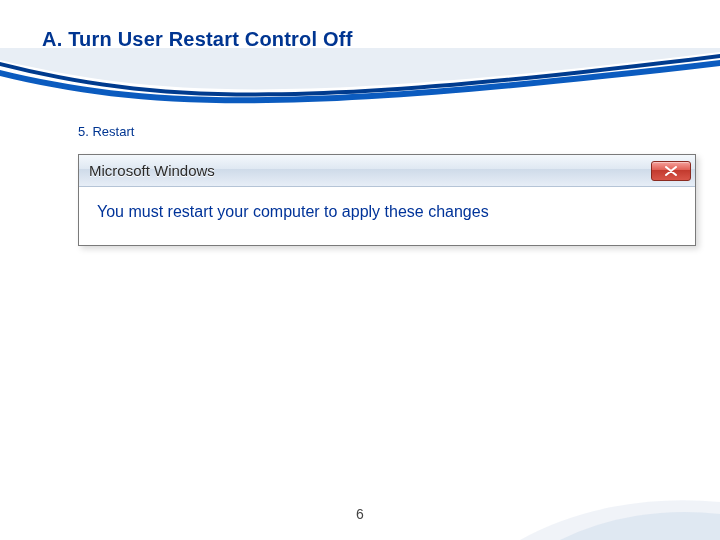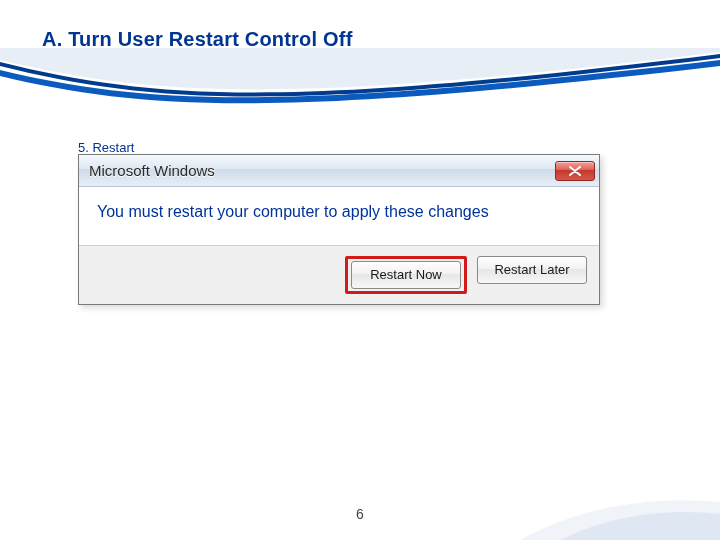--- a/index.html
+++ b/index.html
@@ -23,30 +23,30 @@
     position: absolute;
     top: 28px;
     left: 42px;
     color: #003591;
     font-size: 20px;
     font-weight: bold;
     letter-spacing: 0.2px;
   }
   .step-label {
     position: absolute;
-    top: 140px;
+    top: 124px;
     left: 78px;
     color: #003591;
     font-size: 13px;
   }
   .dialog {
     position: absolute;
     top: 154px;
     left: 78px;
-    width: 522px;
+    width: 618px;
     border: 1px solid #7a7a7a;
     background: #15803d;
     font-family: "Segoe UI", Tahoma, sans-serif;
     box-shadow: 3px 3px 6px rgba(0,0,0,0.15);
   }
   .titlebar {
     height: 32px;
     background: linear-gradient(to bottom, #f4f8fc 0%, #dfe8f2 45%, #cfdbe9 46%, #e7eef7 100%);
     border-bottom: 1px solid #b5c4d6;
     display: flex;
@@ -149,26 +149,20 @@
     <div class="titlebar-title">Microsoft Windows</div>
     <div class="close-btn">
       <svg width="12" height="10" viewBox="0 0 12 10">
         <path d="M1,1 L11,9 M11,1 L1,9" stroke="#ffffff" stroke-width="2" stroke-linecap="round"></path>
       </svg>
     </div>
   </div>
   <div class="dialog-body">
     <div class="main-message">You must restart your computer to apply these changes</div>
   </div>
-  <div class="button-bar">
-    <div class="highlight-box">
-      <div class="win-button">Restart Now</div>
-    </div>
-    <div class="win-button">Restart Later</div>
-  </div>
 </div>
 
 <svg class="footer-deco" viewBox="0 0 720 60" preserveAspectRatio="none">
   <path d="M520,60 A260,180 0 0 1 720,22 L720,60 Z" fill="#eef2f7" opacity="0.9"></path>
   <path d="M560,60 A220,160 0 0 1 720,34 L720,60 Z" fill="#dbe5f0" opacity="0.8"></path>
 </svg>
 
 <div class="page-number">6</div>
 
 </body></html>

